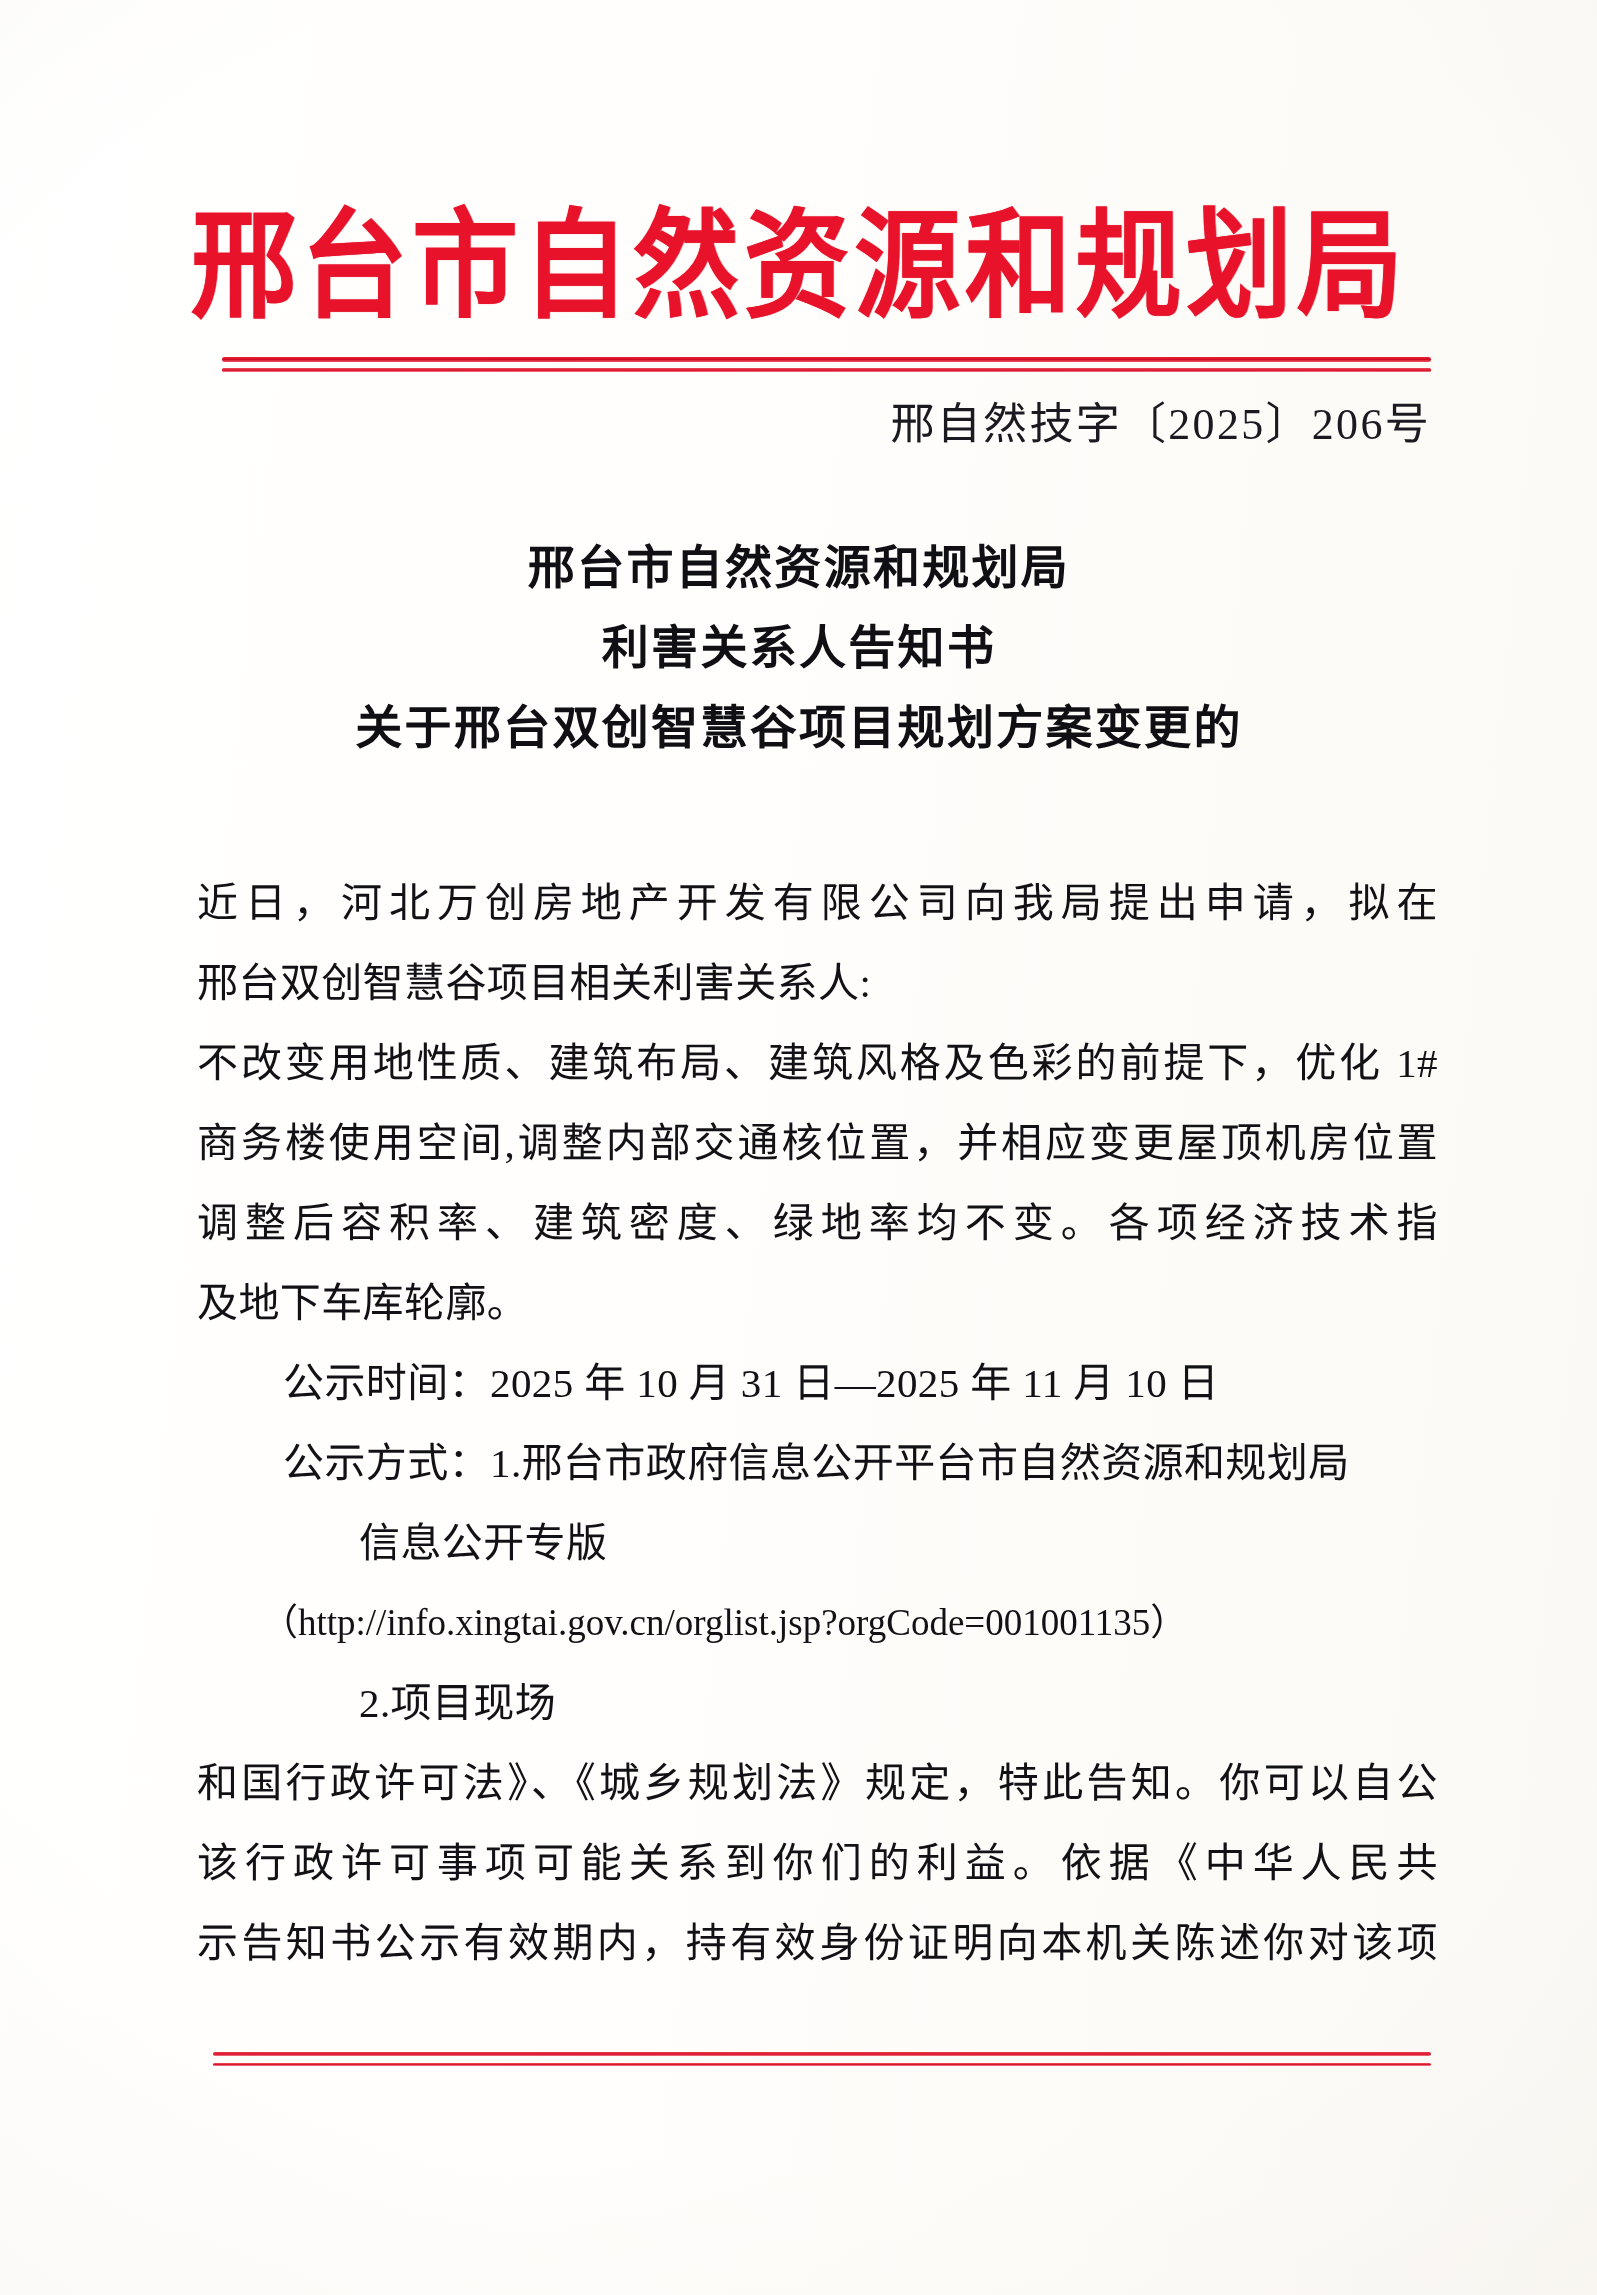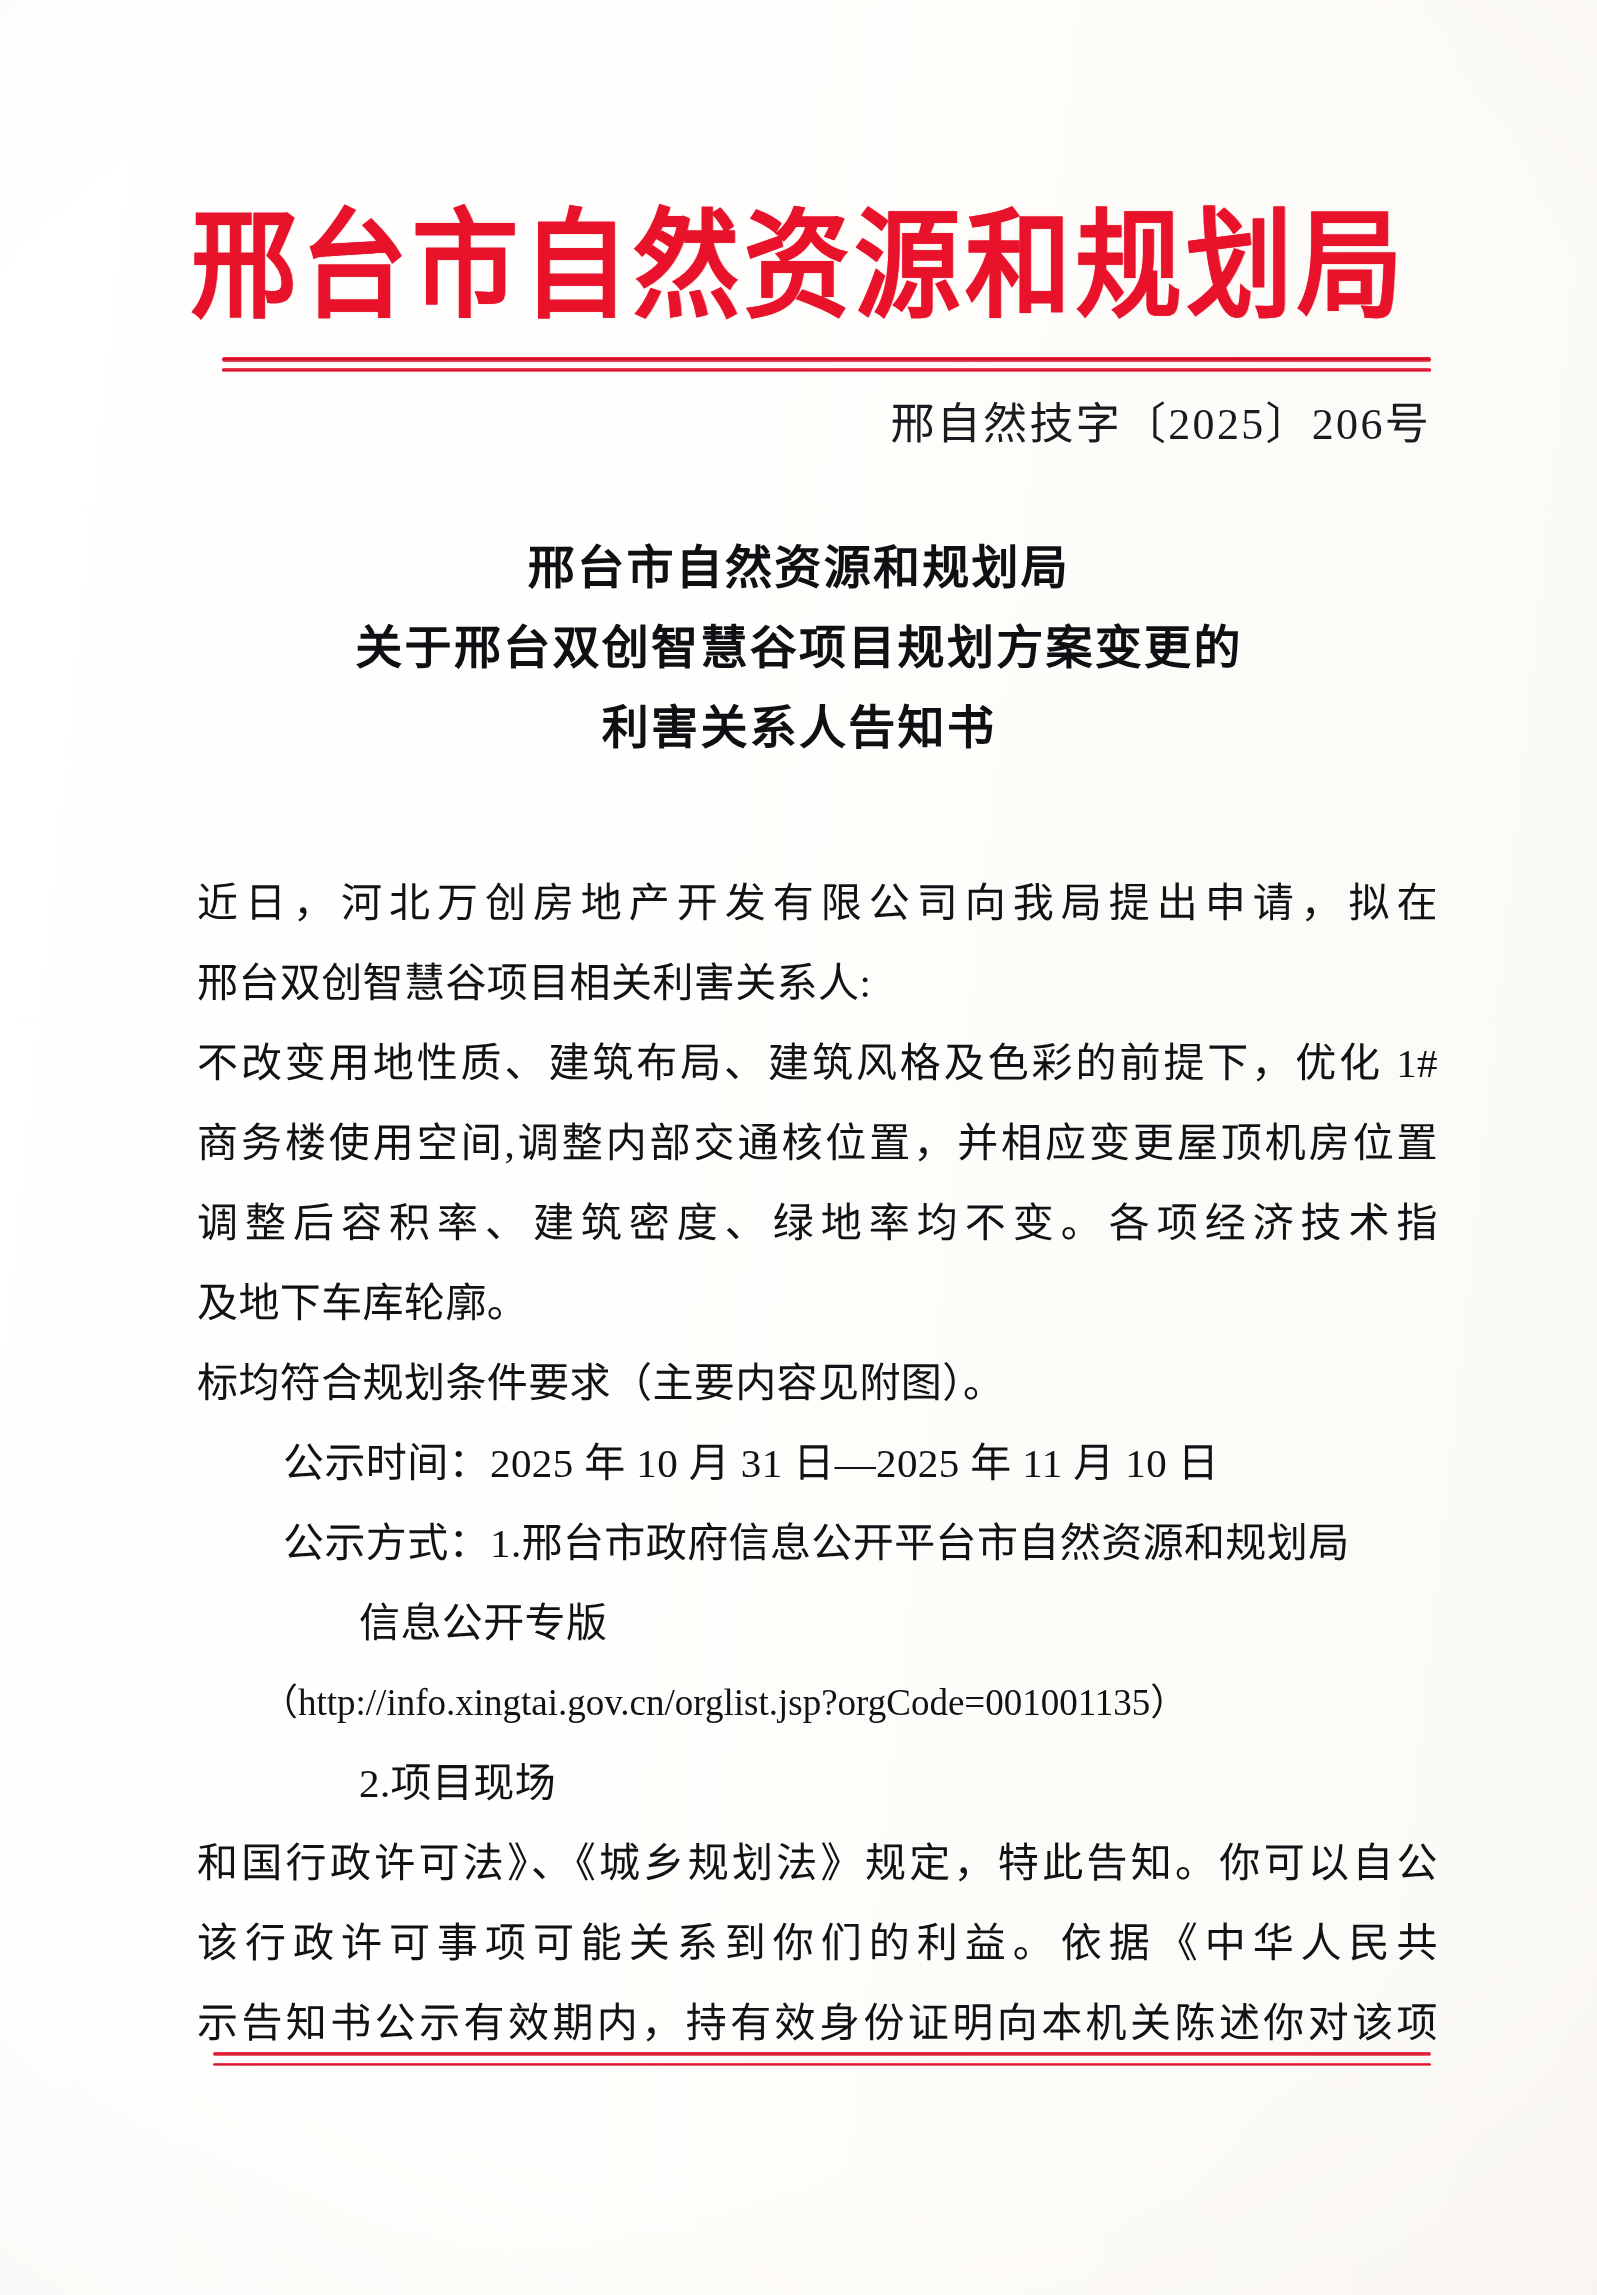--- a/index.html
+++ b/index.html
@@ -159,35 +159,34 @@
 
   <div class="rule-double-top">
     <div class="r1"></div>
     <div class="r2"></div>
   </div>
 
   <div class="docnum">邢自然技字〔2025〕206号</div>
 
   <div class="title-block">
     <div class="title-line">邢台市自然资源和规划局</div>
+    <div class="title-line">利害关系人告知书</div>
     <div class="title-line">关于邢台双创智慧谷项目规划方案变更的</div>
-    <div class="title-line">利害关系人告知书</div>
   </div>
 
   <div class="body-block">
 
     <div class="bline justify">近日，河北万创房地产开发有限公司向我局提出申请，拟在</div>
 
     <div class="bline">邢台双创智慧谷项目相关利害关系人:</div>
     <div class="bline justify">不改变用地性质、建筑布局、建筑风格及色彩的前提下，优化 1#</div>
     <div class="bline justify">商务楼使用空间,调整内部交通核位置，并相应变更屋顶机房位置</div>
     <div class="bline justify">调整后容积率、建筑密度、绿地率均不变。各项经济技术指</div>
 
     <div class="bline">及地下车库轮廓。</div>
-    <div class="bline">标均符合规划条件要求（主要内容见附图）。</div>
 
     <div class="bline ind1"><span>公示时间：</span><span>2025 年 10 月 31 日—2025 年 11 月 10 日</span></div>
 
     <div class="bline ind1"><span>公示方式：</span><span>1.邢台市政府信息公开平台市自然资源和规划局</span></div>
 
     <div class="bline ind2">信息公开专版</div>
 
     <div class="bline ind-url mono">（http://info.xingtai.gov.cn/orglist.jsp?orgCode=001001135）</div>
 
     <div class="bline ind2">2.项目现场</div>

